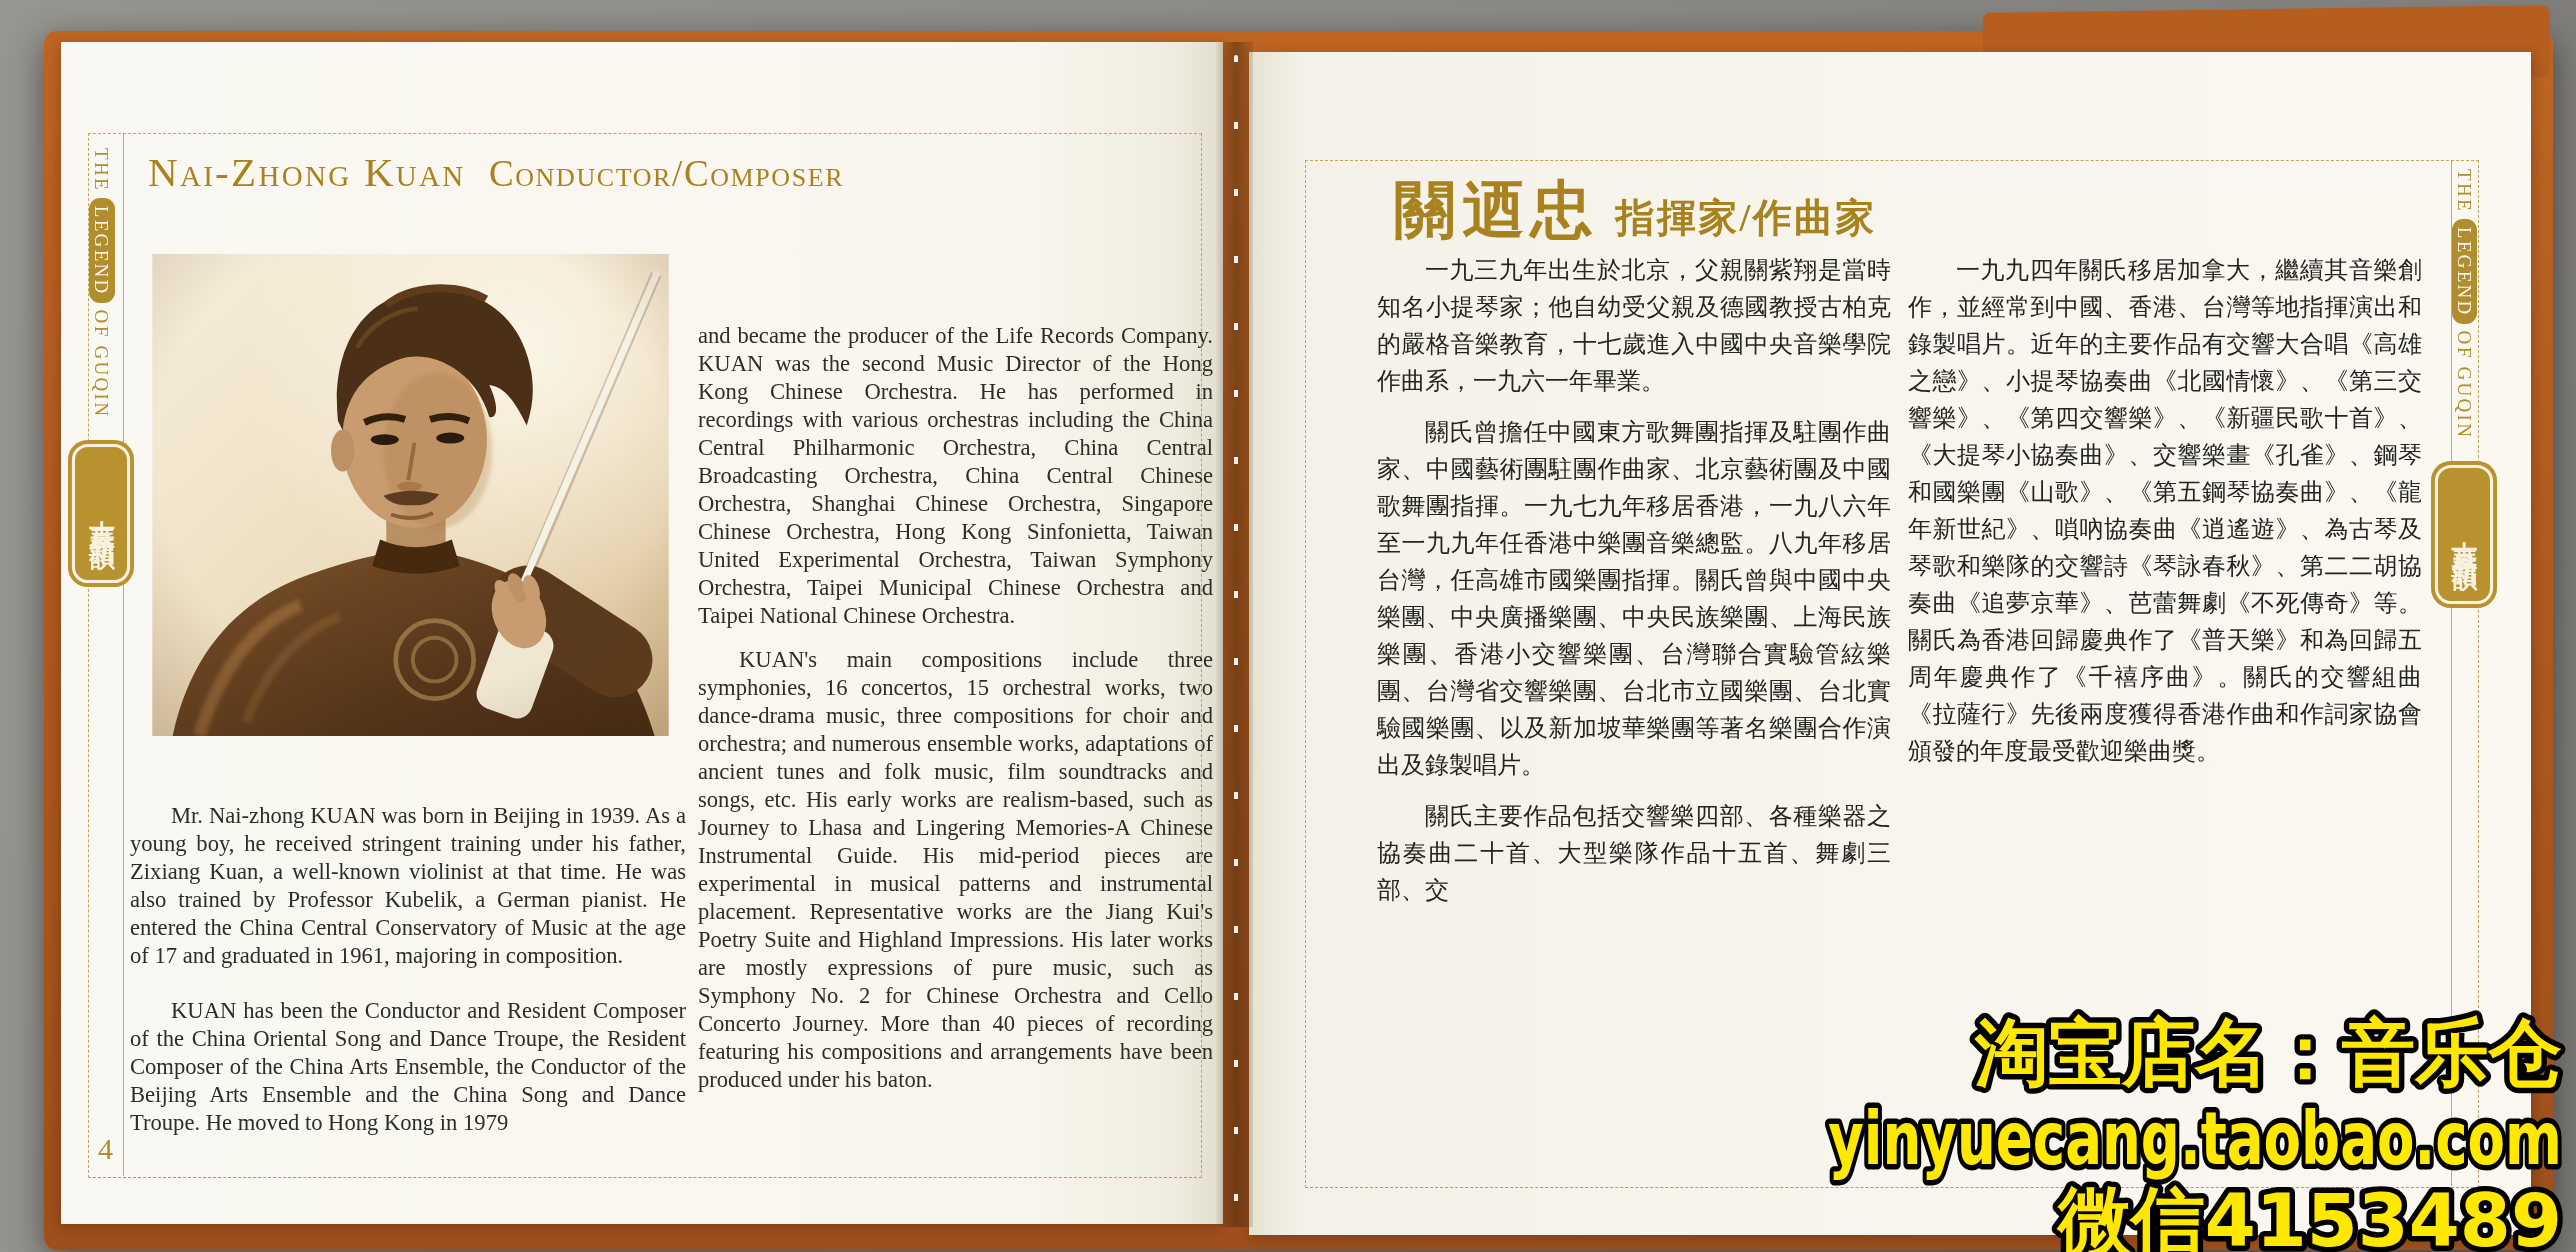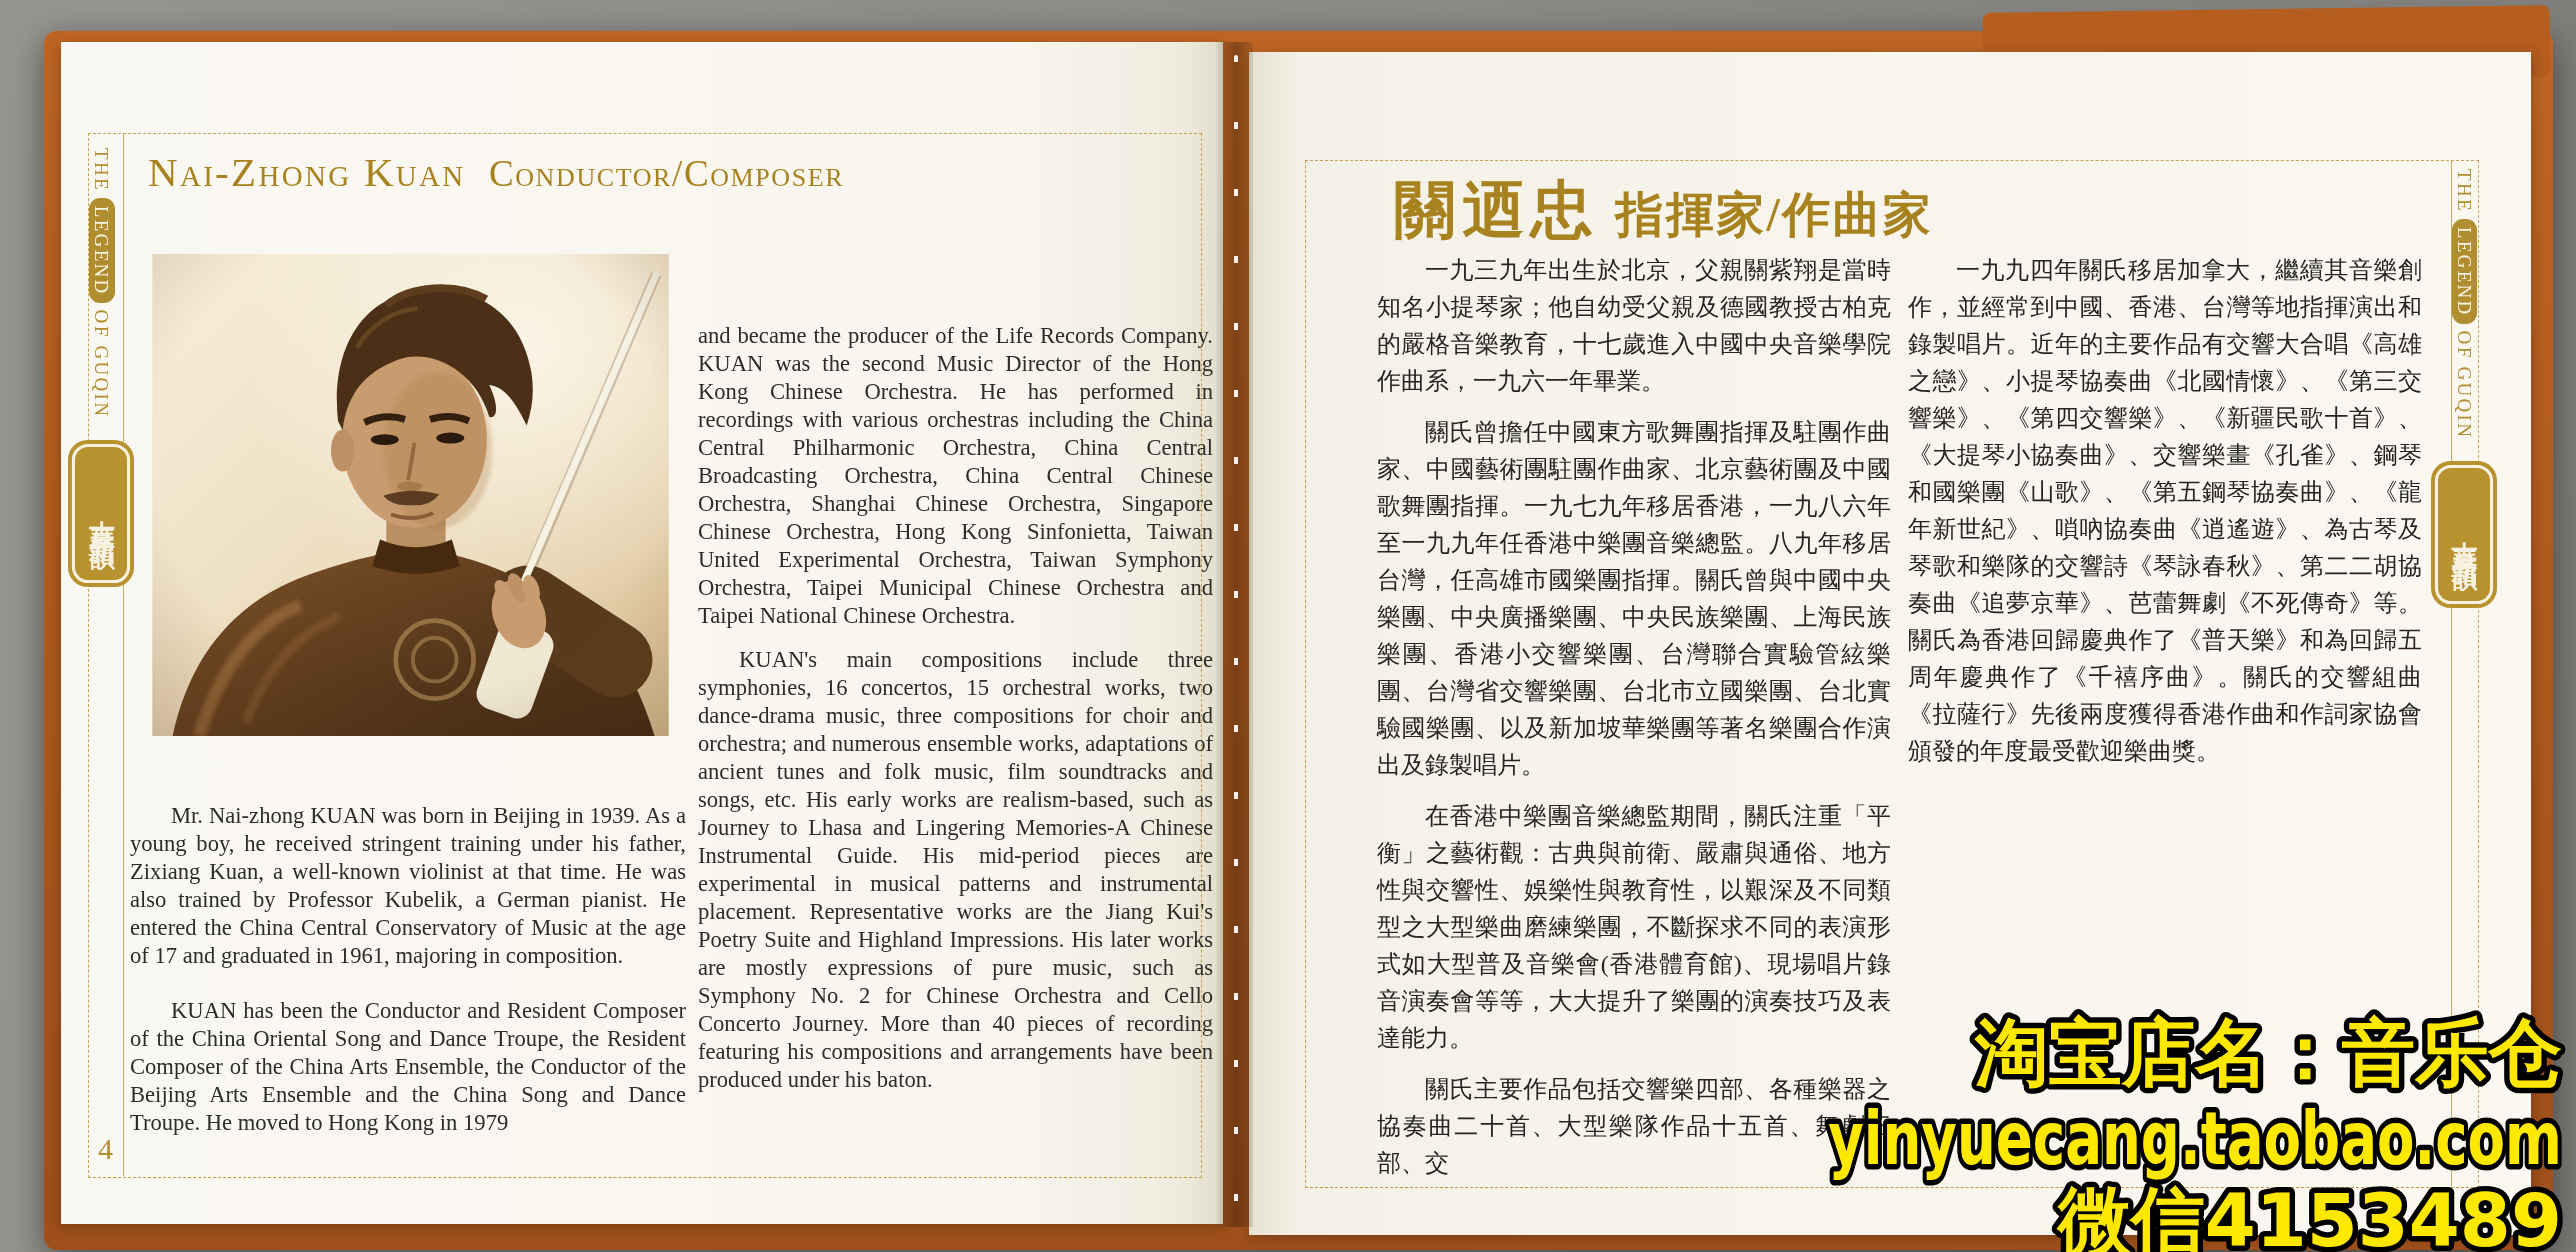--- a/index.html
+++ b/index.html
@@ -42,21 +42,21 @@
     box-shadow:inset 0 0 0 3.9px #b8922f,inset 0 0 0 7px #f6f1e0;}
   .seal-text{position:absolute;left:50%;top:50%;transform:translate(-50%,-50%);
     writing-mode:vertical-rl;text-orientation:upright;color:#f6f1e0;font-size:26px;
     line-height:1;letter-spacing:7px;font-weight:bold;}
   
   .title-left{position:absolute;left:87px;top:106px;color:#a8821e;font-variant:small-caps;white-space:nowrap;}
   .title-left .tname{font-size:41px;letter-spacing:2.3px;}
   .title-left .trole{font-size:37px;letter-spacing:1.6px;margin-left:23.4px;}
   .title-right{position:absolute;left:145px;top:116px;color:#a8821e;white-space:nowrap;}
   .title-right .tname{font-size:62px;font-weight:bold;letter-spacing:6.2px;}
-  .title-right .trole{font-size:48px;font-weight:bold;margin-left:17px;letter-spacing:2.3px;}
+  .title-right .trole{font-size:39px;font-weight:bold;margin-left:17px;letter-spacing:2.3px;}
   
   .photo{position:absolute;left:91px;top:212px;width:517px;height:482px;}
   
   .encol{position:absolute;font-size:22.6px;line-height:28px;color:#2e2c29;text-align:justify;}
   .encol p{margin:0 0 26.5px 0;text-indent:41px;}
   .encol p.cont{text-indent:0;}
   .encol.c1{left:69px;top:734px;width:556px;margin-top:26px;}
   .encol.c2{left:637px;top:280px;width:515px;}
   .encol.c2 p{margin-bottom:15.6px;}
   .zhcol{position:absolute;font-size:24px;line-height:37px;color:#262422;text-align:justify;}
@@ -178,21 +178,20 @@
     <div class="frame fright"></div>
     <div class="vline r"></div>
 
     <div class="title-right">
       <span class="tname">關迺忠</span><span class="trole">指揮家/作曲家</span>
     </div>
 
     <div class="zhcol c1">
       <p>一九三九年出生於北京，父親關紫翔是當時知名小提琴家；他自幼受父親及德國教授古柏克的嚴格音樂教育，十七歲進入中國中央音樂學院作曲系，一九六一年畢業。</p>
       <p>關氏曾擔任中國東方歌舞團指揮及駐團作曲家、中國藝術團駐團作曲家、北京藝術團及中國歌舞團指揮。一九七九年移居香港，一九八六年至一九九年任香港中樂團音樂總監。八九年移居台灣，任高雄市國樂團指揮。關氏曾與中國中央樂團、中央廣播樂團、中央民族樂團、上海民族樂團、香港小交響樂團、台灣聯合實驗管絃樂團、台灣省交響樂團、台北市立國樂團、台北實驗國樂團、以及新加坡華樂團等著名樂團合作演出及錄製唱片。</p>
-      <p>在香港中樂團音樂總監期間，關氏注重「平衡」之藝術觀：古典與前衛、嚴肅與通俗、地方性與交響性、娛樂性與教育性，以艱深及不同類型之大型樂曲磨練樂團，不斷探求不同的表演形式如大型普及音樂會(香港體育館)、現場唱片錄音演奏會等等，大大提升了樂團的演奏技巧及表達能力。</p>
       <p>關氏主要作品包括交響樂四部、各種樂器之協奏曲二十首、大型樂隊作品十五首、舞劇三部、交</p>
     </div>
     <div class="zhcol c2">
       <p>一九九四年關氏移居加拿大，繼續其音樂創作，並經常到中國、香港、台灣等地指揮演出和錄製唱片。近年的主要作品有交響大合唱《高雄之戀》、小提琴協奏曲《北國情懷》、《第三交響樂》、《第四交響樂》、《新疆民歌十首》、《大提琴小協奏曲》、交響樂畫《孔雀》、鋼琴和國樂團《山歌》、《第五鋼琴協奏曲》、《龍年新世紀》、嗩吶協奏曲《逍遙遊》、為古琴及琴歌和樂隊的交響詩《琴詠春秋》、第二二胡協奏曲《追夢京華》、芭蕾舞劇《不死傳奇》等。關氏為香港回歸慶典作了《普天樂》和為回歸五周年慶典作了《千禧序曲》。關氏的交響組曲《拉薩行》先後兩度獲得香港作曲和作詞家協會頒發的年度最受歡迎樂曲獎。</p>
     </div>
 
     <div class="spine sright">
       <div class="spine-text">
         <span>THE</span><span class="pill">LEGEND</span><span>OF GUQIN</span>
       </div>

